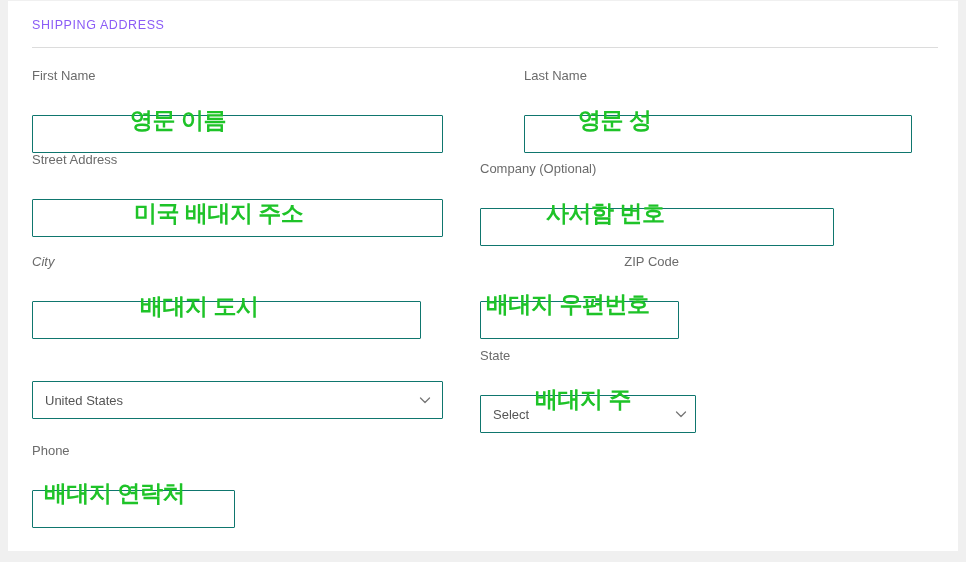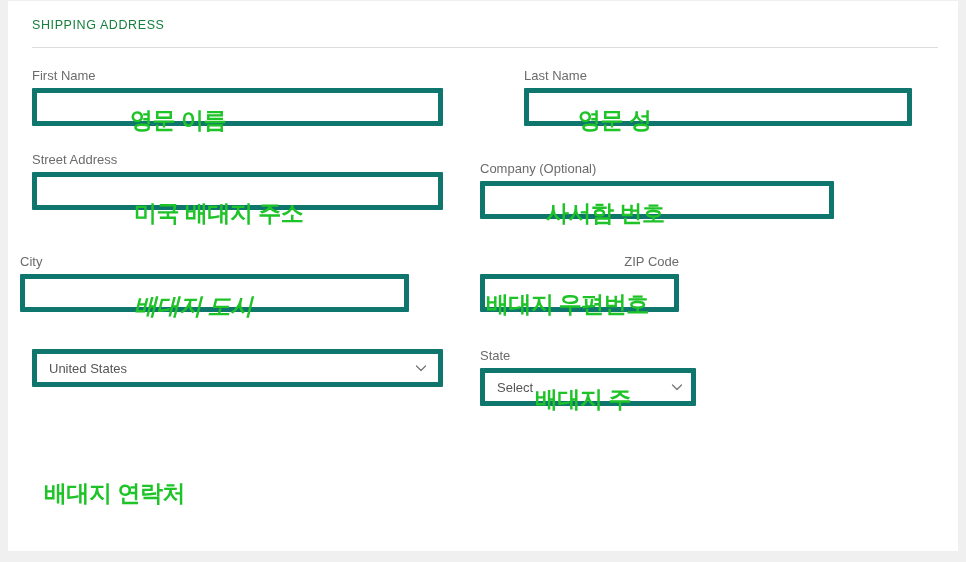--- a/index.html
+++ b/index.html
@@ -23,21 +23,21 @@
     background: #ffffff;
     box-sizing: border-box;
   }
 
   .section-title {
     position: absolute;
     left: 24px;
     top: 17px;
     font-size: 12.5px;
     letter-spacing: 0.6px;
-    color: #15803d;
+    color: #8b5cf6;
     white-space: nowrap;
   }
 
   .divider {
     position: absolute;
     left: 24px;
     top: 46px;
     width: 906px;
     height: 1px;
     background: #dcdcdc;
@@ -52,23 +52,24 @@
     color: #6b6b6b;
     line-height: 14px;
     white-space: nowrap;
     margin-bottom: 5px;
   }
 
   .input-box {
     position: relative;
     height: 38px;
     background: #ffffff;
-    border: 5px solid #0f766e;
+    border: 1px solid #0f766e;
     box-sizing: border-box;
     border-radius: 1px;
+    margin-top: 32px;
   }
 
   .input-value {
     position: absolute;
     left: 12px;
     top: 0;
     height: 100%;
     display: flex;
     align-items: center;
     font-size: 13px;
@@ -133,35 +134,35 @@
   <div class="annot" style="left:126px; top:201px;">미국 배대지 주소</div>
 
   <div class="field" style="left:472px; top:161px; width:354px;">
     <div class="field-label">Company (Optional)</div>
     <div class="input-box">
       <div class="input-value"></div>
     </div>
   </div>
   <div class="annot" style="left:538px; top:201px;">사서함 번호</div>
 
-  <div class="field" style="left:12px; top:254px; width:389px;">
+  <div class="field" style="left:24px; top:254px; width:389px;font-style:italic;">
     <div class="field-label">City</div>
     <div class="input-box">
       <div class="input-value"></div>
     </div>
   </div>
-  <div class="annot" style="left:126px; top:294px;font-style:italic;">배대지 도시</div>
+  <div class="annot" style="left:132px; top:294px;">배대지 도시</div>
 
   <div class="field" style="left:472px; top:254px; width:199px;text-align:right;">
     <div class="field-label">ZIP Code</div>
     <div class="input-box">
       <div class="input-value"></div>
     </div>
   </div>
-  <div class="annot" style="left:478px; top:292px;font-family:Liberation Serif, serif;">배대지 우편번호</div>
+  <div class="annot" style="left:478px; top:292px;">배대지 우편번호</div>
 
   <div class="field" style="left:24px; top:348px; width:411px;">
     <div class="input-box">
       <div class="input-value">United States</div>
       <span class="chevron">
         <svg viewBox="0 0 12 12" width="12" height="12">
           <path d="M1.5 4 L6 8.5 L10.5 4" fill="none" stroke="#777777" stroke-width="1.3" stroke-linecap="round" stroke-linejoin="round"></path>
         </svg>
       </span>
     </div>
@@ -173,15 +174,21 @@
       <div class="input-value">Select</div>
       <span class="chevron" style="right:8px;">
         <svg viewBox="0 0 12 12" width="12" height="12">
           <path d="M1.5 4 L6 8.5 L10.5 4" fill="none" stroke="#777777" stroke-width="1.3" stroke-linecap="round" stroke-linejoin="round"></path>
         </svg>
       </span>
     </div>
   </div>
   <div class="annot" style="left:527px; top:387px;">배대지 주</div>
 
+  <div class="field" style="left:24px; top:443px; width:203px;">
+    <div class="field-label">Phone</div>
+    <div class="input-box">
+      <div class="input-value"></div>
+    </div>
+  </div>
   <div class="annot" style="left:36px; top:481px;">배대지 연락처</div>
 
 </div>
 
 </body></html>

